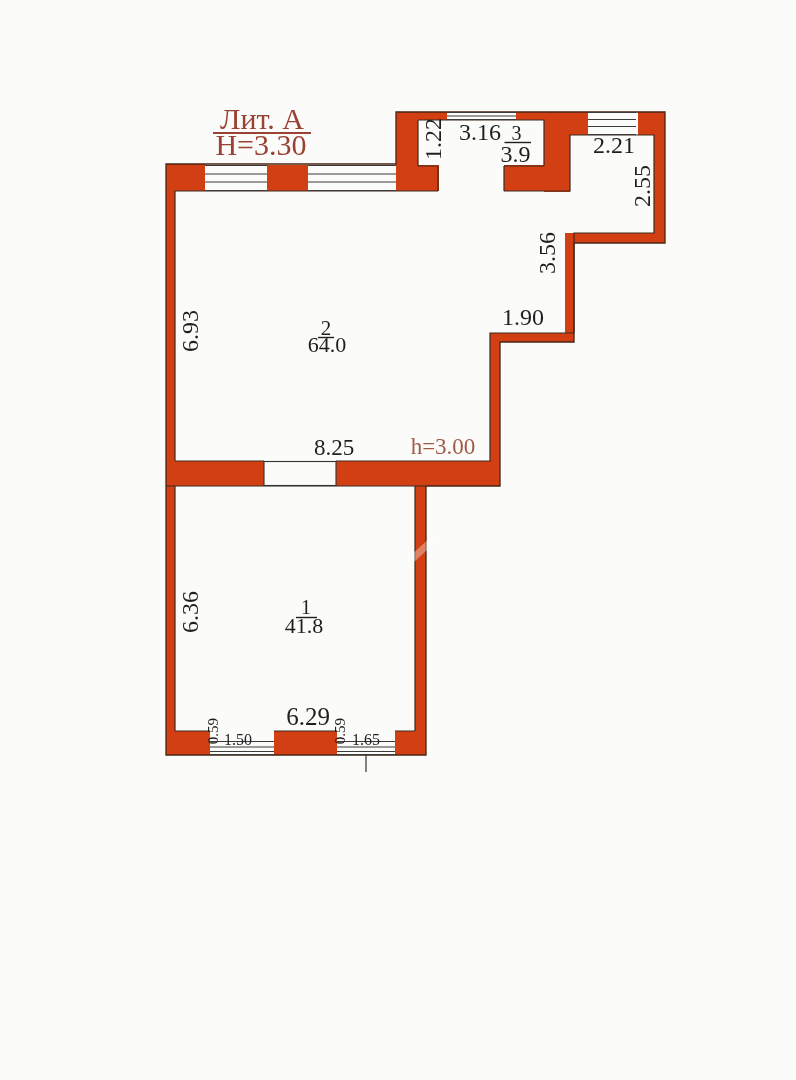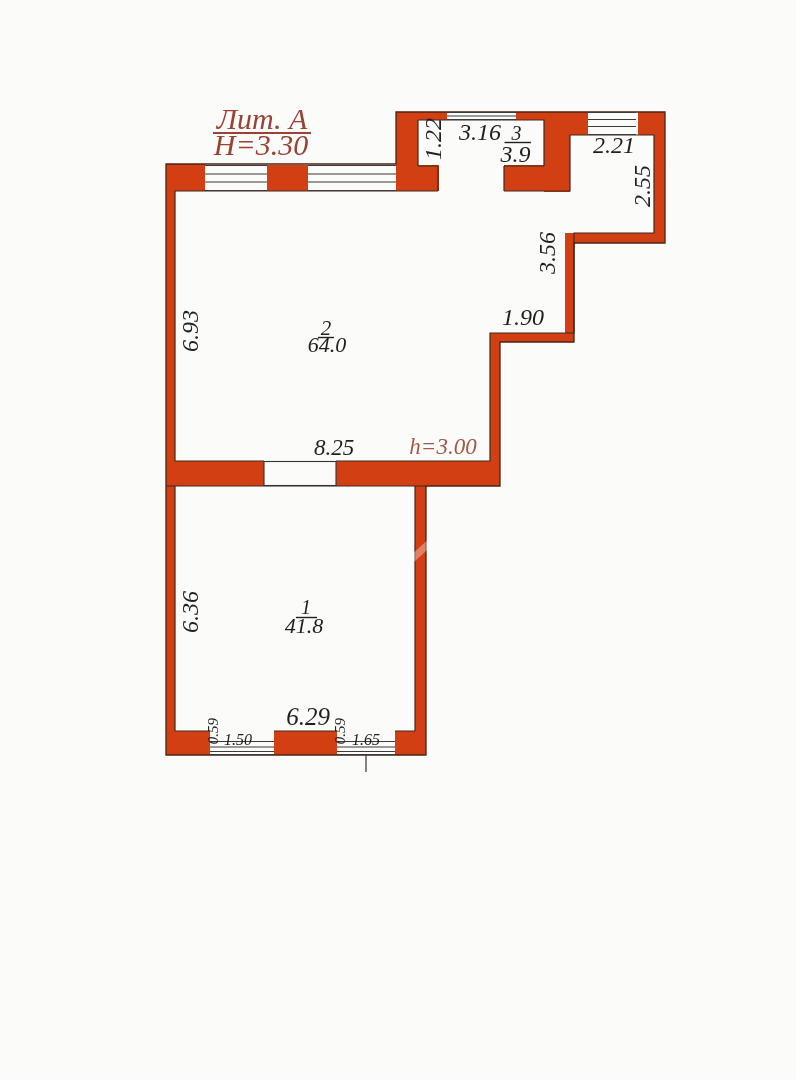--- a/index.html
+++ b/index.html
@@ -1,16 +1,16 @@
 <!DOCTYPE html>
 <html><head>
 <meta charset="utf-8">
 <style>
   html,body{margin:0;padding:0;background:#fbfbf9;}
-  .page{width:796px;height:900px;position:relative;background:#fbfbf9;overflow:hidden;font-style:italic;}
+  .page{width:796px;height:900px;position:relative;background:#fbfbf9;overflow:hidden;}
   svg{position:absolute;left:0;top:0;}
   text{font-family:"Liberation Serif", serif;}
 </style>
 </head>
 <body>
 <div class="page">
 <svg width="796" height="1080" viewBox="0 0 796 1080" style="filter:blur(0.35px)">
 
   <rect x="0" y="0" width="796" height="1080" fill="#fbfbf9"></rect>
 

